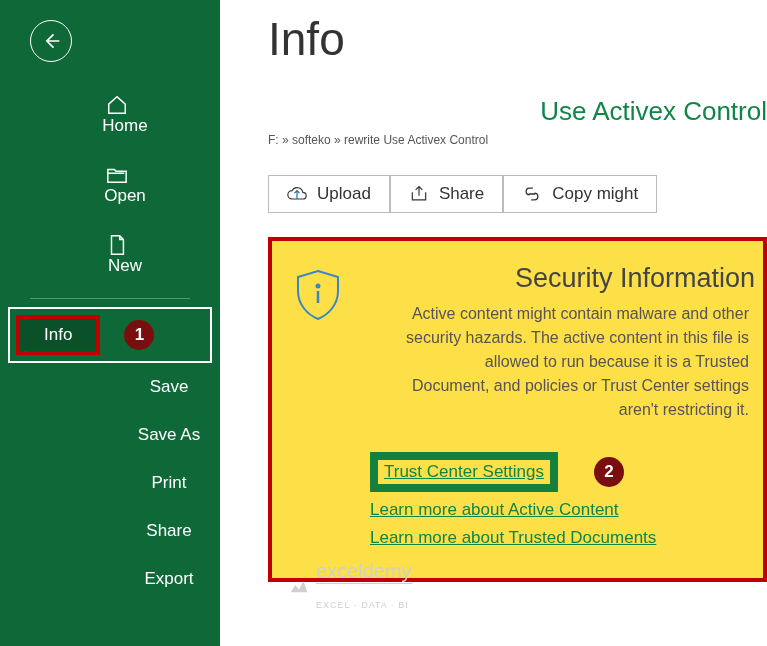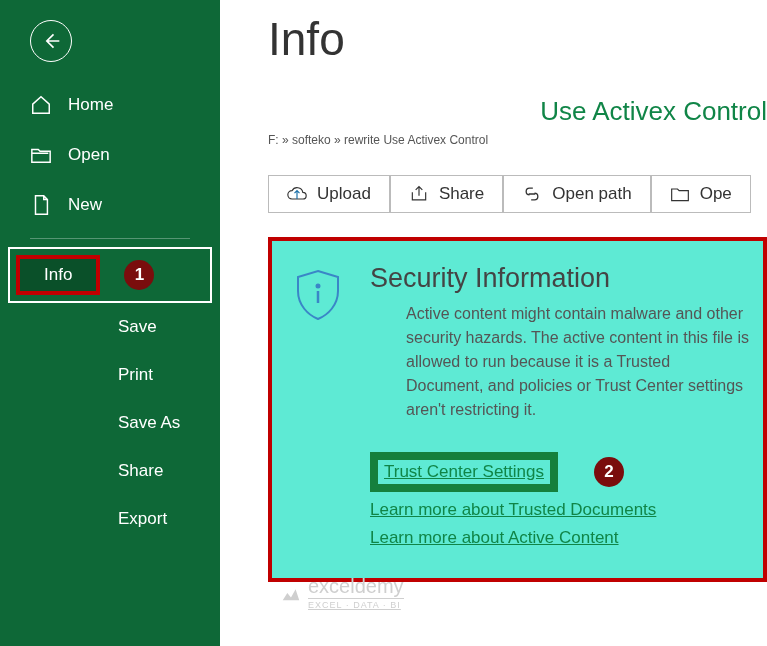--- a/index.html
+++ b/index.html
@@ -1,46 +1,46 @@
 <!DOCTYPE html>
 <html><head>
 <meta charset="utf-8">
 <style>
 * { box-sizing: border-box; margin: 0; padding: 0; }
 body { font-family: "Segoe UI", Arial, sans-serif; width: 767px; height: 646px; overflow: hidden; background: #fff; position: relative; }
 .container { display: flex; height: 100%; }
 .sidebar { width: 220px; background: #0e6837; color: #fff; padding-top: 10px; position: relative; }
 .back-btn { width: 42px; height: 42px; border: 1.5px solid #fff; border-radius: 50%; margin: 10px 0 18px 30px; display: flex; align-items: center; justify-content: center; cursor: pointer; }
 .back-btn svg { width: 20px; height: 20px; }
-.nav-item { display: flex; align-items: center; padding: 14px 0 14px 30px; font-size: 17px; cursor: pointer; }
+.nav-item { display: flex; align-items: center; padding: 14px 0 14px 30px; font-size: 17px; cursor: pointer; flex-direction: column; }
 .nav-item .icon { width: 22px; height: 22px; margin-right: 16px; display: flex; align-items: center; justify-content: center; }
 .nav-item.sub { padding-left: 98px; margin-left: 20px; }
 .divider { height: 1px; background: rgba(255,255,255,0.3); margin: 8px 30px 8px 30px; }
 .info-highlight-wrap { border: 2px solid #fff; margin: 0 8px; padding: 6px; display: flex; align-items: center; position: relative; }
 .info-highlight { border: 4px solid #c00000; background: #0a5029; padding: 6px 24px; font-size: 17px; color: #fff; }
 .badge { width: 30px; height: 30px; background: #7a0d0d; border-radius: 50%; color: #fff; display: flex; align-items: center; justify-content: center; font-weight: bold; font-size: 17px; margin-left: 24px; }
 .main { flex: 1; background: #fff; padding: 12px 0 0 48px; position: relative; overflow: hidden; }
 .page-title { font-size: 46px; font-weight: 300; color: #333; margin-bottom: 30px; }
 .doc-title { font-size: 26px; color: #108547; margin-bottom: 6px; text-align: right; }
 .breadcrumb { font-size: 12px; color: #555; margin-bottom: 28px; }
 .toolbar { display: flex; margin-bottom: 24px; }
 .tool-btn { border: 1.2px solid #bbb; background: #fff; padding: 8px 18px; font-size: 17px; color: #333; display: flex; align-items: center; gap: 10px; cursor: pointer; }
 .tool-btn svg { width: 20px; height: 20px; }
-.sec-panel { border: 4px solid #c00000; background: #5eead4; padding: 22px 8px 22px 22px; display: flex; gap: 28px; margin-right: 0; }
+.sec-panel { border: 4px solid #c00000; background: #fde047; padding: 22px 8px 22px 22px; display: flex; gap: 28px; margin-right: 0; text-align: right; }
 .sec-icon { flex-shrink: 0; margin-top: 6px; }
 .sec-icon svg { width: 48px; height: 52px; }
 .sec-body { flex: 1; }
 .sec-heading { font-size: 27px; color: #444; margin-bottom: 8px; font-weight: 400; }
 .sec-text { font-size: 16px; color: #555; line-height: 1.5; margin-bottom: 30px; padding-right: 6px; margin-left: 36px; }
 .link-row { margin-bottom: 8px; display: flex; align-items: center; gap: 12px; }
 .link { color: #108547; text-decoration: underline; font-size: 17px; cursor: pointer; }
 .link-box { border: 8px solid #15803d; padding: 2px 6px; display: inline-block; }
-.watermark { position: absolute; bottom: 36px; left: 280px; color: #cfcfcf; font-size: 14px; display: flex; align-items: center; gap: 6px; z-index: 5; }
+.watermark { position: absolute; bottom: 36px; left: 288px; color: #cfcfcf; font-size: 14px; display: flex; align-items: center; gap: 6px; z-index: 5; }
 .watermark .wm-main { font-size: 20px; font-weight: 300; }
-.watermark .wm-sub { font-size: 9px; letter-spacing: 1px; border-top: 1px solid #cfcfcf; padding-top: 1px; text-decoration: underline; }
+.watermark .wm-sub { font-size: 9px; letter-spacing: 1px; border-top: 1px solid #cfcfcf; padding-top: 16px; }
 </style>
 </head>
 <body>
 
 <div class="container">
   <div class="sidebar">
     <div class="back-btn">
       <svg viewBox="0 0 24 24" fill="none" stroke="#fff" stroke-width="2">
           <path d="M15 4 L7 12 L15 20 M7 12 H22"></path>
         </svg>
@@ -77,24 +77,24 @@
 
     <div class="info-highlight-wrap">
       <span class="info-highlight">Info</span>
       <span class="badge">1</span>
     </div>
 
     <div class="nav-item sub">
         <span>Save</span>
       </div>
     <div class="nav-item sub">
-        <span>Print</span>
+        <span>Save As</span>
       </div>
     <div class="nav-item sub">
-        <span>Save As</span>
+        <span>Print</span>
       </div>
     <div class="nav-item sub">
         <span>Share</span>
       </div>
     <div class="nav-item sub">
         <span>Export</span>
       </div>
   </div>
 
   <div class="main">
@@ -113,50 +113,44 @@
       <button class="tool-btn">
         <svg viewBox="0 0 24 24" fill="none" stroke="#333" stroke-width="1.4">
             <path d="M4 10 V19 H20 V10 M12 3 V14 M8 7 L12 3 L16 7"></path>
           </svg>
         <span>Share</span>
       </button>
       <button class="tool-btn">
         <svg viewBox="0 0 24 24" fill="none" stroke="#333" stroke-width="1.6">
             <path d="M9 13 A4 4 0 0 1 9 5 L13 5 M15 11 A4 4 0 0 1 15 19 L11 19 M8 12 H16"></path>
           </svg>
-        <span>Open path</span>
-      </button>
-      <button class="tool-btn">
-        <svg viewBox="0 0 24 24" fill="none" stroke="#333" stroke-width="1.4">
-            <path d="M2 6 H9 L11 8 H22 V20 H2 Z"></path>
-          </svg>
-        <span>Ope</span>
+        <span>Copy might</span>
       </button>
     </div>
 
     <div class="sec-panel">
       <div class="sec-icon">
         <svg viewBox="0 0 48 52" fill="none" stroke="#3a86c7" stroke-width="2">
             <path d="M24 2 L44 8 V22 C44 36 34 46 24 50 C14 46 4 36 4 22 V8 Z"></path>
             <circle cx="24" cy="17" r="1.5" fill="#3a86c7"></circle>
             <path d="M24 22 V34" stroke-width="2.5"></path>
           </svg>
       </div>
       <div class="sec-body">
         <div class="sec-heading">Security Information</div>
         <div class="sec-text">Active content might contain malware and other security hazards. The active content in this file is allowed to run because it is a Trusted Document, and policies or Trust Center settings aren't restricting it.</div>
         <div class="link-row">
           <span class="link-box"><a class="link">Trust Center Settings</a></span>
           <span class="badge">2</span>
         </div>
         <div class="link-row">
-            <a class="link">Learn more about Trusted Documents</a>
+            <a class="link">Learn more about Active Content</a>
           </div>
         <div class="link-row">
-            <a class="link">Learn more about Active Content</a>
+            <a class="link">Learn more about Trusted Documents</a>
           </div>
       </div>
     </div>
   </div>
 </div>
 
 <div class="watermark">
   <svg width="22" height="22" viewBox="0 0 24 24" fill="#cfcfcf">
       <path d="M3 20 L8 12 L12 17 L17 8 L21 20 Z"></path>
     </svg>

